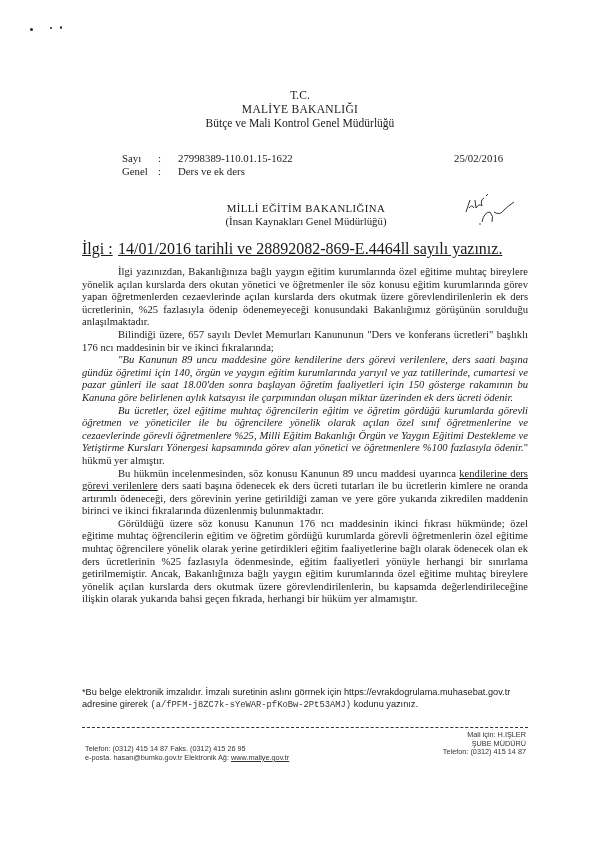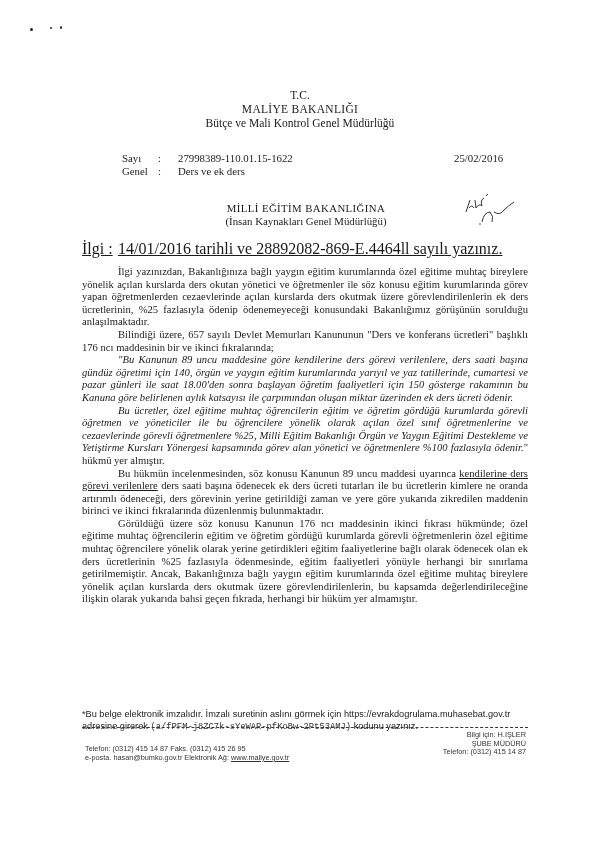--- a/index.html
+++ b/index.html
@@ -17,21 +17,21 @@
     .recipient { left: 0; width: 600px; top: 202px; text-align: center; font-size: 10.8px; line-height: 12.5px; padding-left: 6px; }
     .recipient .l1 { letter-spacing: 0.4px; }
     .sign { left: 462px; top: 186px; width: 60px; height: 40px; }
     .ilgi { left: 82px; top: 240px; font-size: 16px; display: flex; text-decoration: underline; }
     .ilgi .lbl { width: 36px; }
     .body { left: 82px; width: 446px; top: 266px; font-size: 10.6px; line-height: 12.6px; text-align: justify; }
     .body p { margin: 0; }
     .body .ind { text-indent: 36px; }
     .body .quote { font-style: italic; }
     .body u { text-decoration: underline; }
-    .footnote { left: 82px; top: 708px; width: 446px; font-size: 9.2px; line-height: 12px; font-family: "Liberation Sans", "DejaVu Sans", sans-serif; }
+    .footnote { left: 82px; top: 686px; width: 446px; font-size: 9.2px; line-height: 12px; font-family: "Liberation Sans", "DejaVu Sans", sans-serif; }
     .footnote .code { font-family: "Liberation Mono", "DejaVu Sans Mono", monospace; font-size: 8.8px; color: #333; }
     .sep { left: 82px; width: 446px; top: 727px; border-top: 1px dashed #333; height: 0; }
     .contact { left: 85px; top: 744px; font-size: 7.3px; line-height: 9px; font-family: "Liberation Sans", "DejaVu Sans", sans-serif; color: #333; }
     .contact a { color: #333; text-decoration: underline; text-align: right; }
     .info { left: 430px; width: 96px; top: 731px; font-size: 7.3px; line-height: 8.5px; text-align: right; font-family: "Liberation Sans", "DejaVu Sans", sans-serif; color: #333; }
   </style>
 </head>
 <body>
 
 <div class="abs specks">
@@ -99,16 +99,16 @@
 
 <div class="abs contact">
   <div>Telefon: (0312) 415 14 87 Faks. (0312) 415 26 95</div>
   <div>
     <span>e-posta. hasan@bumko.gov.tr  Elektronik Ağ:</span>
     <a>www.maliye.gov.tr</a>
   </div>
 </div>
 
 <div class="abs info">
-  <div>Bilgi için: H.IŞLER</div>
+  <div>Mali için: H.IŞLER</div>
   <div>ŞUBE MÜDÜRÜ</div>
   <div>Telefon: (0312) 415 14 87</div>
 </div>
 
 </body></html>

